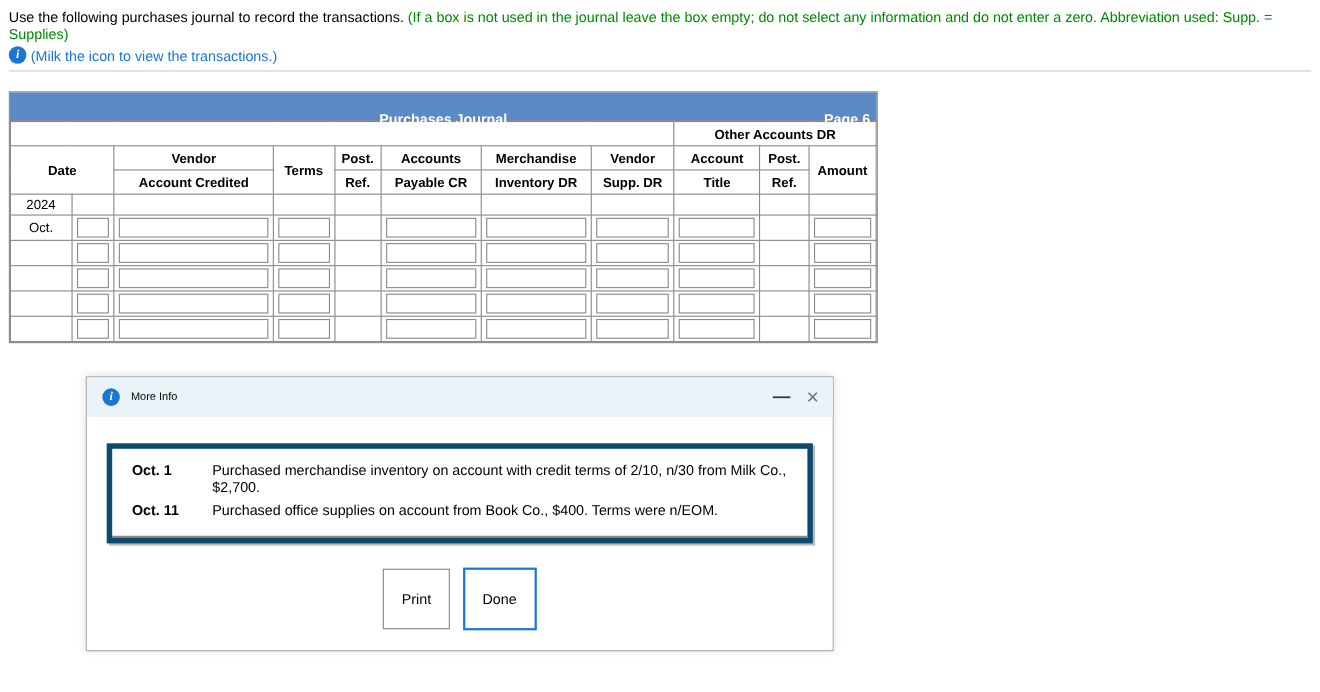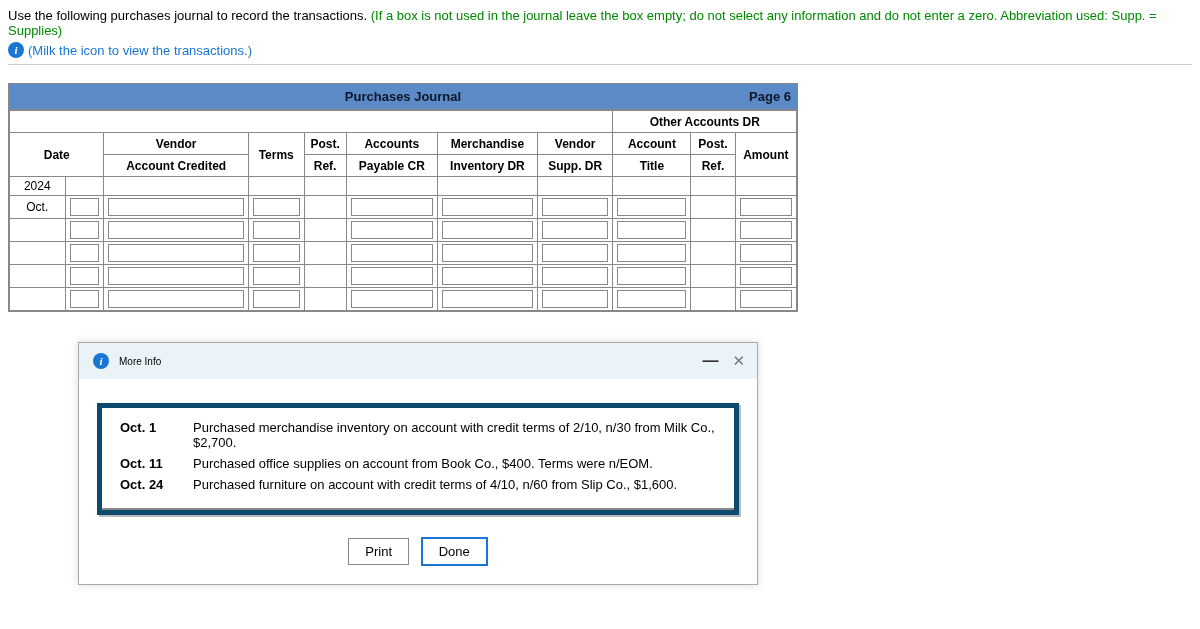--- a/index.html
+++ b/index.html
@@ -30,24 +30,24 @@
   .link { color: #1976d2; cursor: pointer; }
   hr.divider { border: none; border-top: 1px solid #ccc; margin: 6px 0 18px 0; }
 
   .journal-wrap {
     border: 1px solid #888;
     width: 790px;
     margin-bottom: 30px;
   }
   .journal-title {
     background: #5b8ac6;
-    color: #0f172a;
+    color: #ffffff;
     font-weight: bold;
     text-align: right;
-    padding: 0;
+    padding: 12px;
     position: relative;
     height: 26px;
     line-height: 26px;
     border-bottom: 1px solid #888;
   }
   .journal-title .center { position:absolute; left:0; right:0; text-align:center; }
   .journal-title .right { position:absolute; right:6px; }
 
   table.journal {
     border-collapse: collapse;
@@ -120,21 +120,21 @@
     box-shadow: inset 0 -2px 0 #888, 2px 2px 0 #bbb;
   }
   .trans-row { display:flex; gap:18px; margin-bottom:6px; }
   .trans-date { width:55px; font-weight:bold; flex-shrink:0; }
   .trans-text { flex:1; }
 
   .modal-buttons { text-align:center; margin-top:22px; }
   .btn {
     border: 1px solid #888;
     background:#fff;
-    padding: 5px 16px;
+    padding: 19px 16px;
     font-size:13px;
     margin: 0 4px;
     cursor:pointer;
   }
   .btn.primary { border: 2px solid #1976d2; }
 </style>
 </head>
 <body>
 
 <div class="instructions">
@@ -285,22 +285,18 @@
   </div>
   <div class="more-info-body">
     <div class="trans-row">
       <div class="trans-date">Oct. 1</div>
       <div class="trans-text">Purchased merchandise inventory on account with credit terms of 2/10, n/30 from Milk Co., $2,700.</div>
     </div>
     <div class="trans-row">
       <div class="trans-date">Oct. 11</div>
       <div class="trans-text">Purchased office supplies on account from Book Co., $400. Terms were n/EOM.</div>
     </div>
-    <div class="trans-row">
-      <div class="trans-date">Oct. 24</div>
-      <div class="trans-text">Purchased furniture on account with credit terms of 4/10, n/60 from Slip Co., $1,600.</div>
-    </div>
   </div>
   <div class="modal-buttons">
     <button class="btn">Print</button>
     <button class="btn primary">Done</button>
   </div>
 </div>
 
 </body></html>

